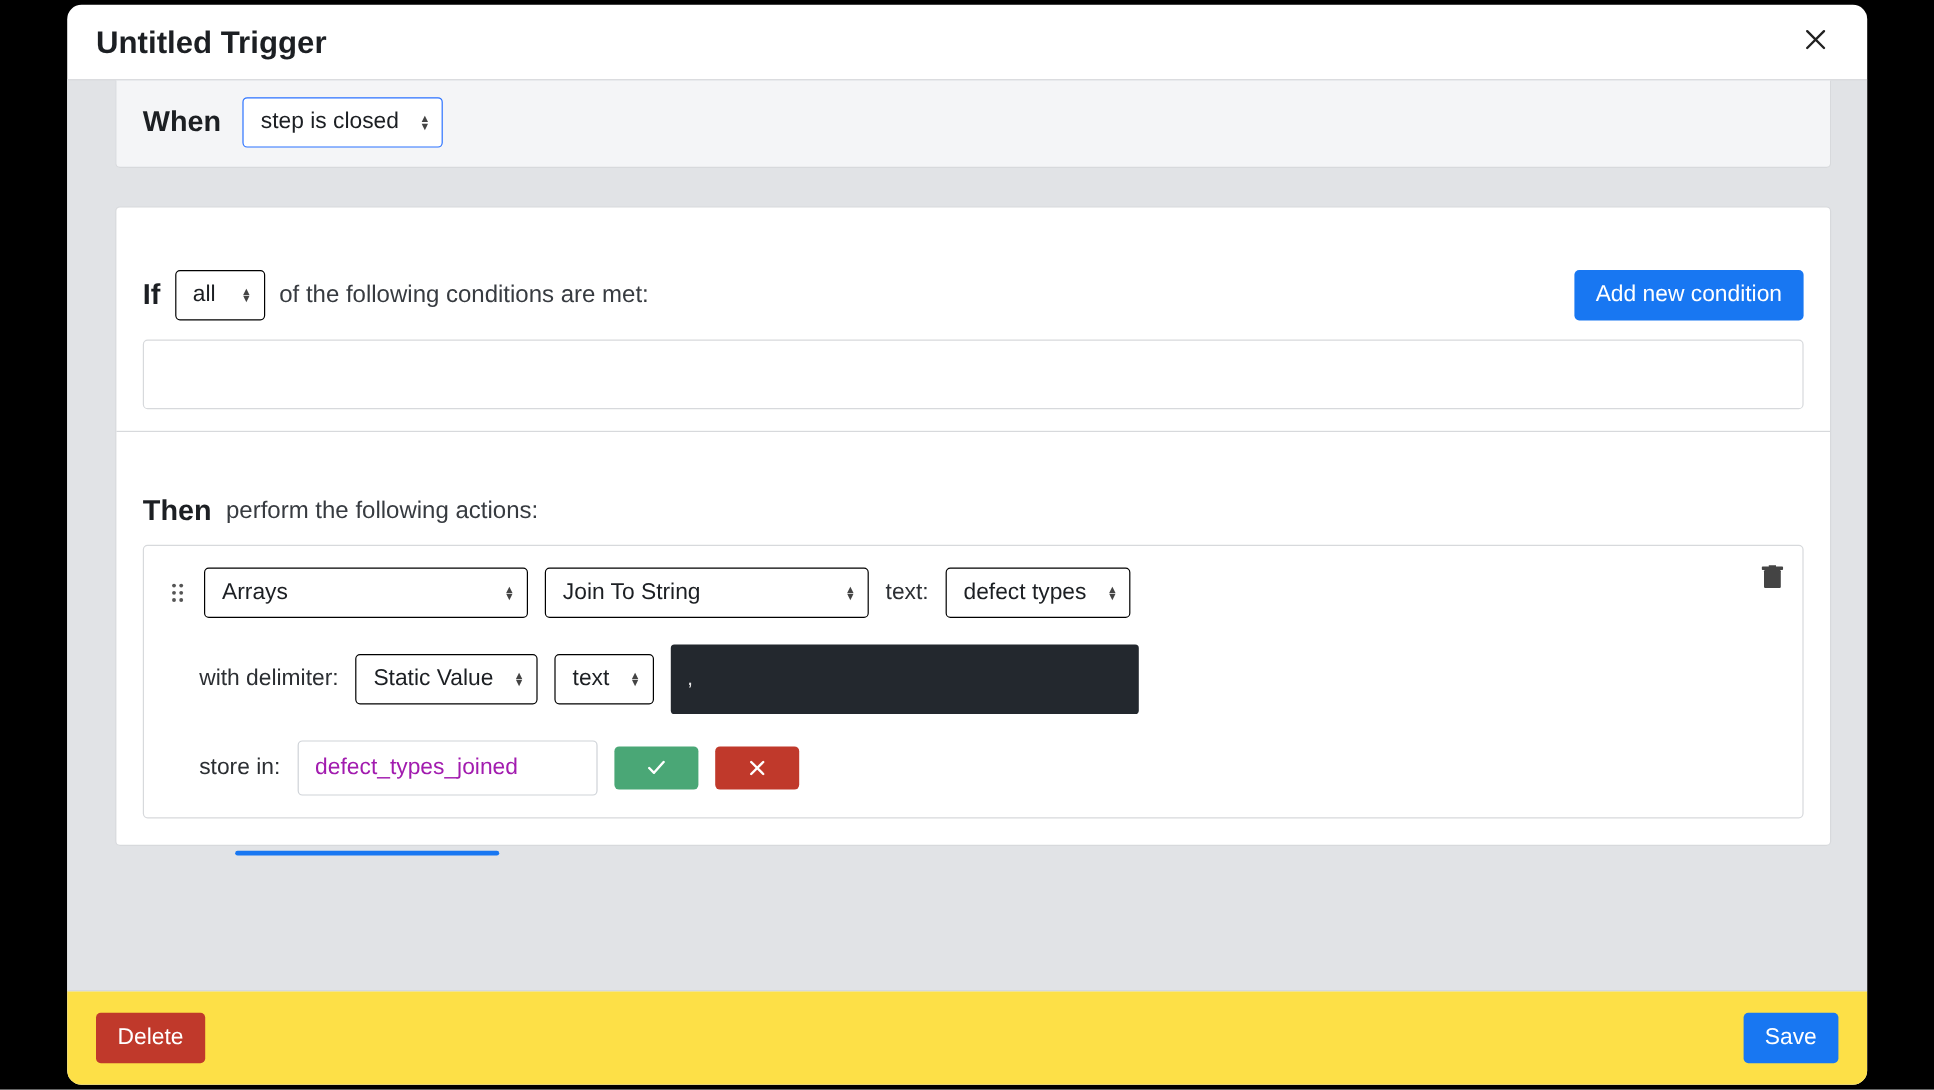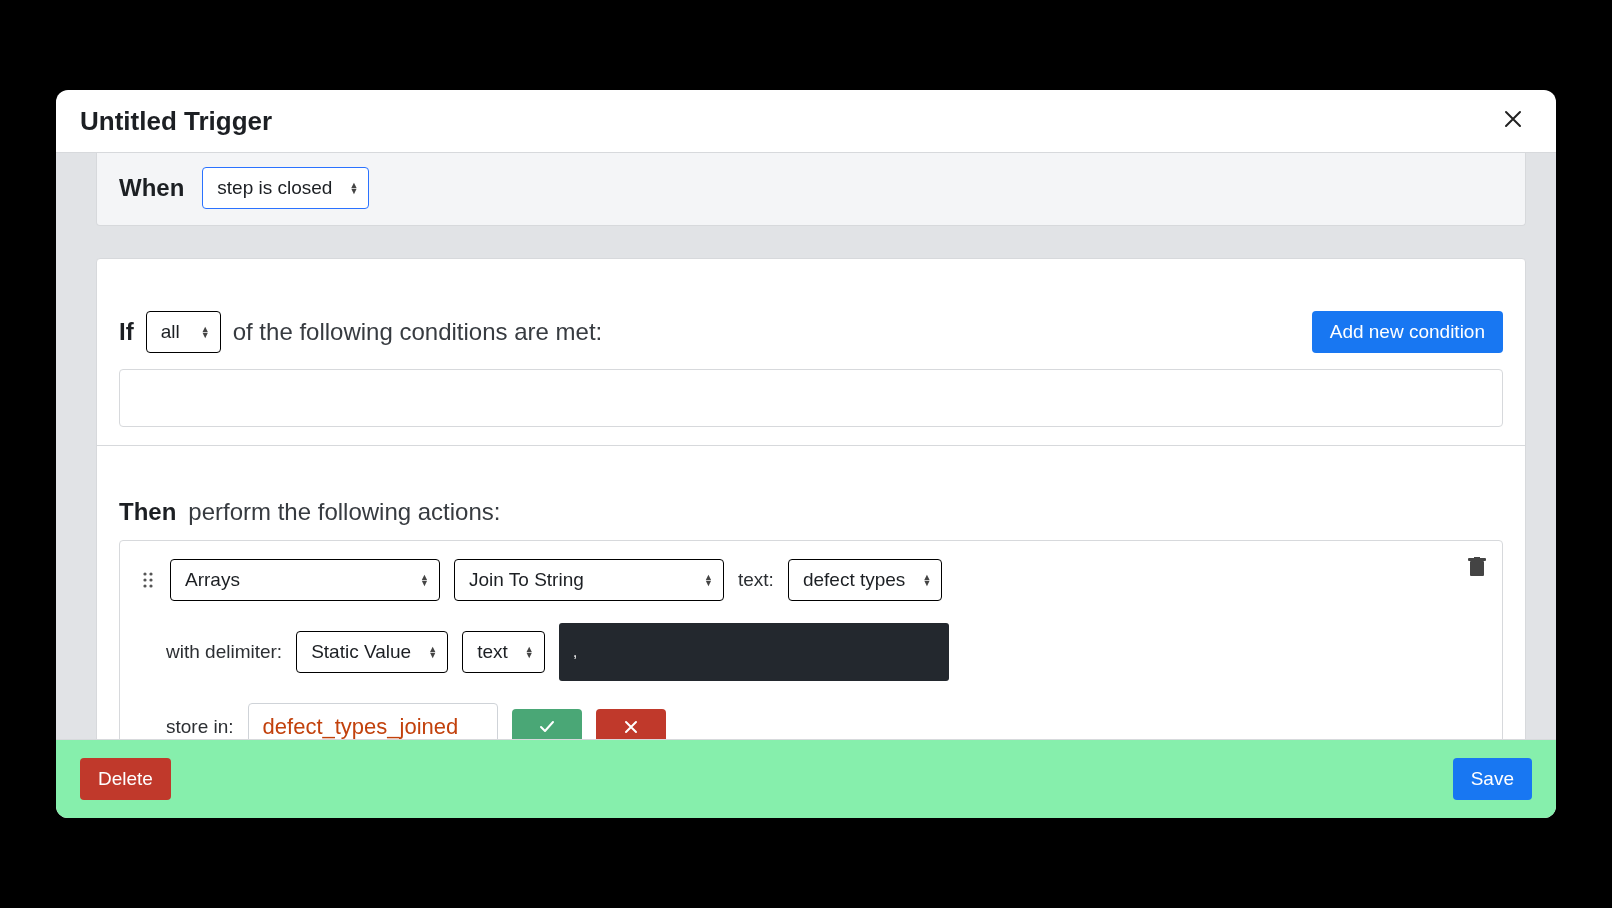--- a/index.html
+++ b/index.html
@@ -6,21 +6,21 @@
   html, body { width: 100%; height: 100%; }
   body {
     font-family: -apple-system, BlinkMacSystemFont, "Segoe UI", Helvetica, Arial, sans-serif;
     background: #000;
     display: flex;
     align-items: center;
     justify-content: center;
   }
   .window {
     width: 1500px;
-    height: 728px;
+    height: 900px;
     background: #fff;
     border-radius: 12px;
     display: flex;
     flex-direction: column;
     overflow: hidden;
     position: relative;
   }
   .titlebar {
     display: flex;
     align-items: center;
@@ -112,21 +112,21 @@
     justify-content: space-between;
     gap: 14px;
   }
   .lhs {
     display: flex;
     align-items: center;
     gap: 12px;
     flex-wrap: wrap;
   }
   .muted {
-    font-size: 24px;
+    font-size: 20px;
     color: #373b40;
   }
   .btn {
     border: none;
     border-radius: 4px;
     padding: 10px 18px;
     font-size: 19px;
     cursor: pointer;
     font-family: inherit;
   }
@@ -180,39 +180,39 @@
     font-size: 17px;
     width: 390px;
     height: 58px;
     font-family: inherit;
   }
   .text-input {
     background: #fff;
     border: 1px solid #cfd3d8;
     border-radius: 4px;
     padding: 10px 14px;
-    font-size: 22px;
-    color: #c2410c;
+    font-size: 19px;
+    color: #a21caf;
     font-family: inherit;
     min-height: 46px;
     width: 250px;
   }
   .trash {
     position: absolute;
     right: 16px;
     top: 16px;
     color: #444;
     cursor: pointer;
   }
   .footer {
     display: flex;
     align-items: flex-end;
     justify-content: space-between;
     padding: 18px 24px;
-    background: #86efac;
+    background: #fde047;
   }
   .tab-hint {
     position: absolute;
     left: 100px;
     bottom: -8px;
     width: 220px;
     height: 4px;
     background: #1877f2;
     border-radius: 2px;
   }

